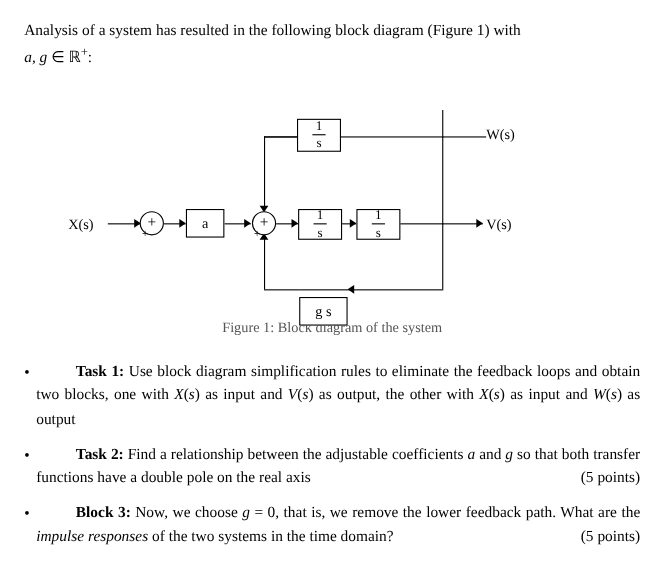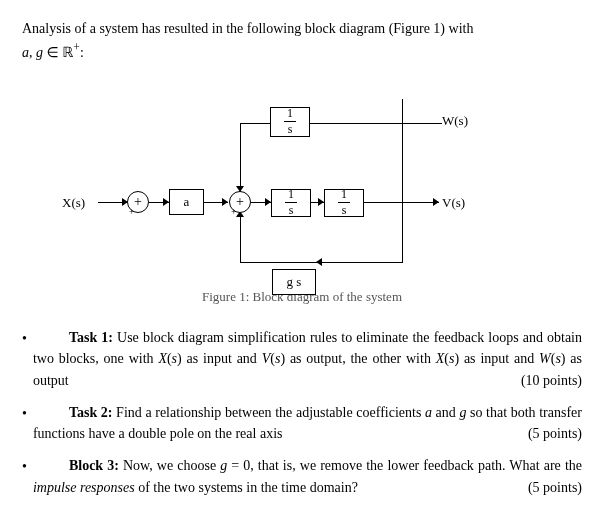--- a/index.html
+++ b/index.html
@@ -271,21 +271,20 @@
   <p class="figure-caption">Figure 1:  Block diagram of the system</p>
 </div>
 
 <div class="tasks">
 
   <div class="task-item">
     <span class="bullet">•</span>
     <span class="task-text">
       <span class="task-bold">Task 1:</span>
       Use block diagram simplification rules to eliminate the feedback loops and obtain two blocks, one with <i>X</i>(<i>s</i>) as input and <i>V</i>(<i>s</i>) as output, the other with <i>X</i>(<i>s</i>) as input and <i>W</i>(<i>s</i>) as output
-      <span class="points">(10 points)</span>
     </span>
   </div>
 
   <div class="task-item">
     <span class="bullet">•</span>
     <span class="task-text">
       <span class="task-bold">Task 2:</span>
       Find a relationship between the adjustable coefficients <i>a</i> and <i>g</i> so that both transfer functions have a double pole on the real axis
       <span class="points">(5 points)</span>
     </span>

